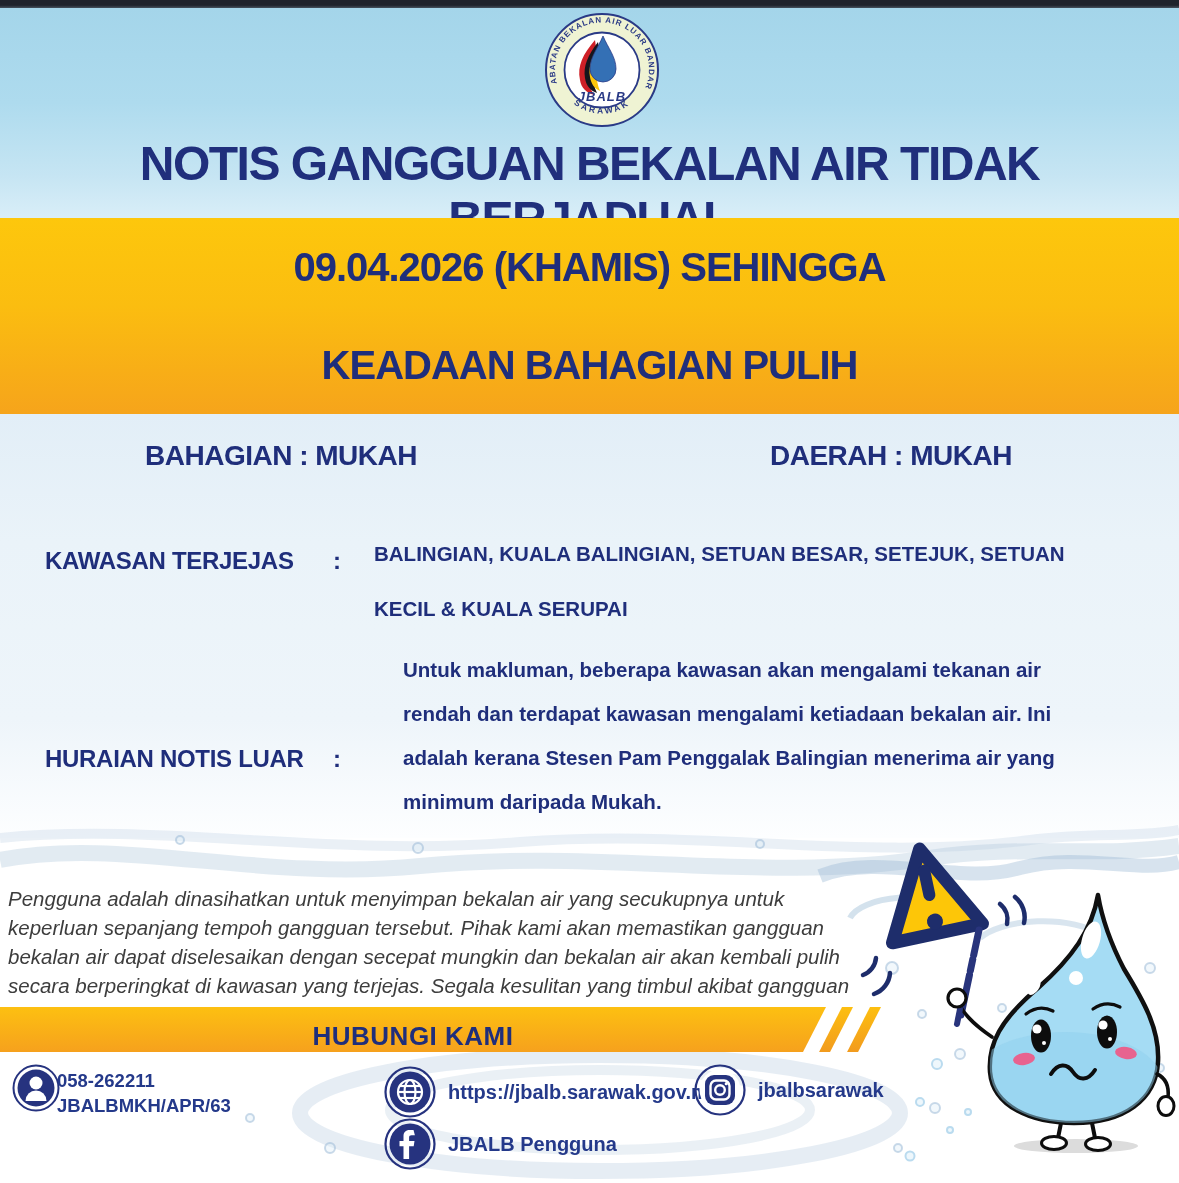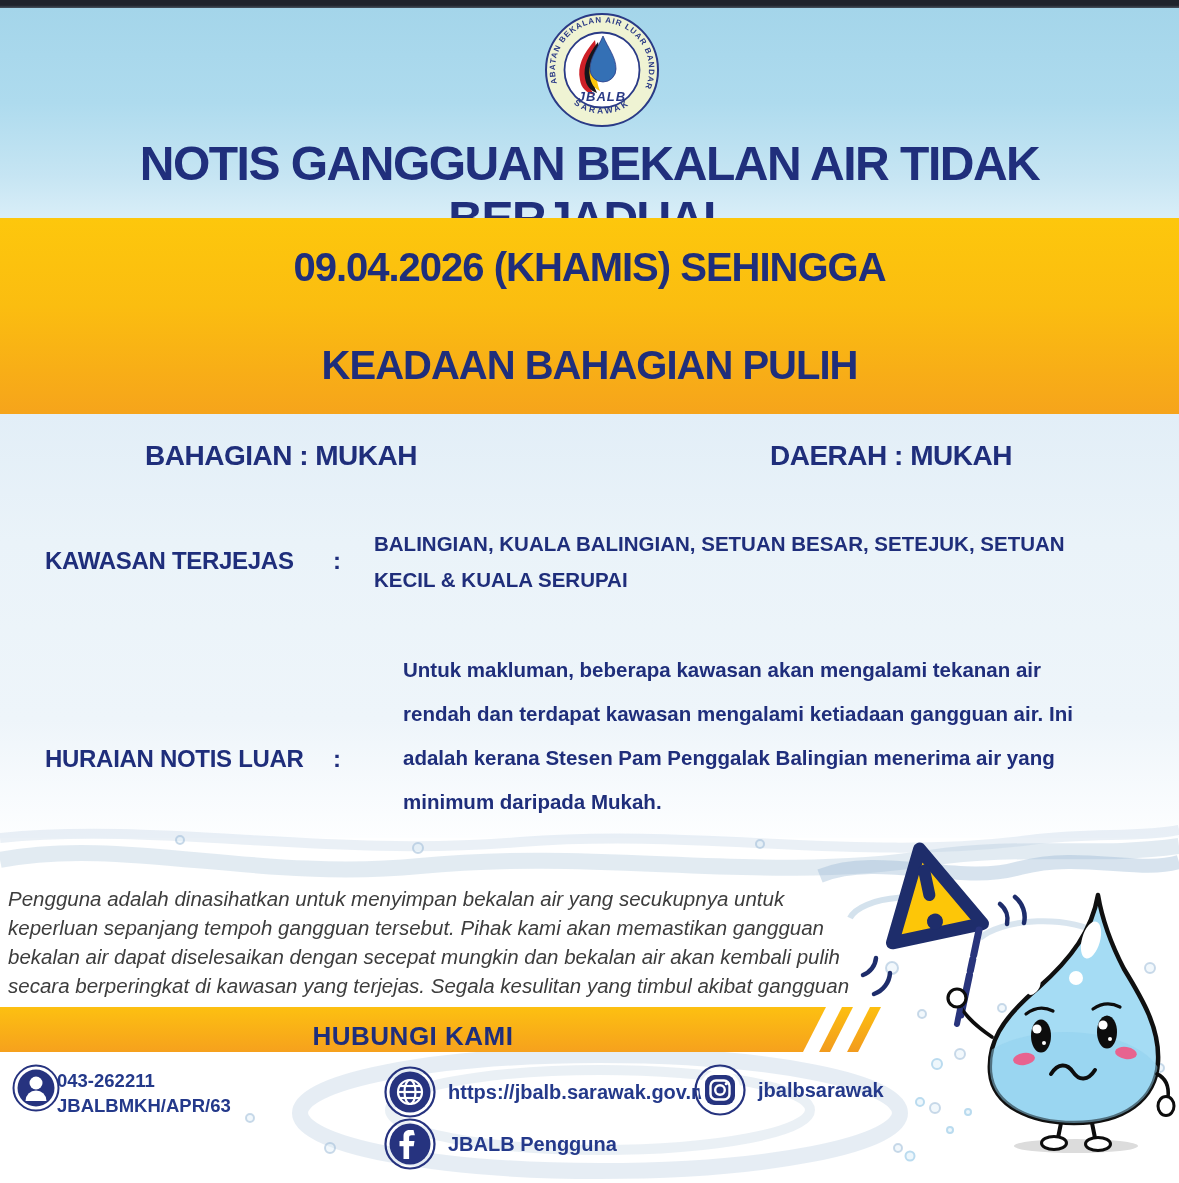--- a/index.html
+++ b/index.html
@@ -22,21 +22,21 @@
 
   .content{position:absolute;top:414px;left:0;width:100%;height:424px;
            background:linear-gradient(180deg,#e2eef7 0%,#eaf3f9 30%,#eef5fa 72%,#fdfeff 100%);}
   .region{position:absolute;top:26px;font-size:28px;font-weight:700;color:#1f2e7b;letter-spacing:-0.5px;}
   .bahagian{left:145px;} .daerah{left:770px;}
   .row-label{position:absolute;left:45px;font-size:24px;font-weight:700;color:#1f2e7b;letter-spacing:-0.3px;}
   .row-colon{position:absolute;left:333px;font-size:24px;font-weight:700;color:#1f2e7b;}
   .kawasan-label,.kawasan-colon{top:133px;}
   .huraian-label,.huraian-colon{top:331px;}
   .row-value{position:absolute;font-size:20.5px;font-weight:700;color:#1f2e7b;}
-  .kawasan-value{left:374px;top:112px;width:692px;line-height:36px;}
+  .kawasan-value{left:374px;top:112px;width:692px;line-height:55px;}
   .huraian-value{left:403px;top:234px;width:676px;line-height:44px;}
 
   .water-bg{position:absolute;left:0;top:818px;}
 
   .advisory{position:absolute;left:8px;top:884px;width:866px;margin:0;
             font-size:20.5px;font-style:italic;color:#3d3d3d;line-height:29px;}
 
   .contact-band{position:absolute;left:0;top:1007px;width:826px;height:45px;
                 background:linear-gradient(180deg,#fdc011 0%,#f6a11d 100%);
                 clip-path:polygon(0 0,100% 0,calc(100% - 23px) 100%,0 100%);
@@ -98,21 +98,21 @@
   <div class="content">
     <div class="region bahagian">BAHAGIAN : MUKAH</div>
     <div class="region daerah">DAERAH : MUKAH</div>
 
     <div class="row-label kawasan-label">KAWASAN TERJEJAS</div>
     <div class="row-colon kawasan-colon">:</div>
     <div class="row-value kawasan-value">BALINGIAN, KUALA  BALINGIAN, SETUAN BESAR, SETEJUK, SETUAN KECIL &amp;  KUALA SERUPAI</div>
 
     <div class="row-label huraian-label">HURAIAN NOTIS LUAR</div>
     <div class="row-colon huraian-colon">:</div>
-    <div class="row-value huraian-value">Untuk makluman, beberapa kawasan akan mengalami tekanan air rendah dan terdapat kawasan mengalami ketiadaan gangguan air. Ini adalah kerana Stesen Pam Penggalak Balingian menerima air yang minimum daripada Mukah.</div>
+    <div class="row-value huraian-value">Untuk makluman, beberapa kawasan akan mengalami tekanan air rendah dan terdapat kawasan mengalami ketiadaan bekalan air. Ini adalah kerana Stesen Pam Penggalak Balingian menerima air yang minimum daripada Mukah.</div>
   </div>
 
   <svg class="water-bg" width="1179" height="365" viewBox="0 0 1179 365">
     <path d="M0,42 C120,18 260,64 420,48 C600,30 760,66 930,40 C1020,26 1100,40 1179,28" stroke="rgba(164,192,216,0.32)" stroke-width="16" fill="none"></path>
     <path d="M0,20 C160,4 330,40 520,24 C700,10 860,44 1030,22 C1090,14 1140,20 1179,12" stroke="rgba(178,202,222,0.28)" stroke-width="10" fill="none"></path>
     <path d="M820,58 C880,34 960,68 1020,50 C1080,34 1140,56 1179,44" stroke="rgba(150,182,210,0.38)" stroke-width="14" fill="none"></path>
     <path d="M850,100 a60,26 0 0 1 110,-8" stroke="rgba(160,190,215,0.45)" stroke-width="6" fill="none"></path>
     <path d="M980,120 a70,30 0 0 1 120,-4" stroke="rgba(160,190,215,0.4)" stroke-width="6" fill="none"></path>
     <ellipse cx="600" cy="295" rx="300" ry="58" stroke="rgba(173,197,217,0.30)" stroke-width="16" fill="none"></ellipse>
     <ellipse cx="600" cy="292" rx="210" ry="40" stroke="rgba(173,197,217,0.25)" stroke-width="10" fill="none"></ellipse>
@@ -141,21 +141,21 @@
   <div class="stripe s1"></div>
   <div class="stripe s2"></div>
 
   <svg class="icon-badge i-person" width="48" height="48" viewBox="-24 -24 48 48">
     <circle r="22.5" fill="none" stroke="#26337f" stroke-width="2"></circle>
     <circle r="18.5" fill="#26337f"></circle>
     <circle cy="-5" r="6.5" fill="#ffffff"></circle>
     <path d="M -10.5,13 a 10.5,10.5 0 0 1 21,0 z" fill="#ffffff"></path>
   </svg>
   <div class="footer-text cc-block">
-    <div>043-262211</div>
+    <div>058-262211</div>
     <div>JBALBMKH/APR/63</div>
   </div>
 
   <svg class="icon-badge i-globe" width="52" height="52" viewBox="-26 -26 52 52">
     <circle r="24.5" fill="none" stroke="#26337f" stroke-width="2.2"></circle>
     <circle r="20.5" fill="#26337f"></circle>
     <g stroke="#ffffff" stroke-width="2.2" fill="none">
       <circle r="12"></circle>
       <ellipse rx="5.5" ry="12"></ellipse>
       <line x1="-12" y1="0" x2="12" y2="0"></line>

